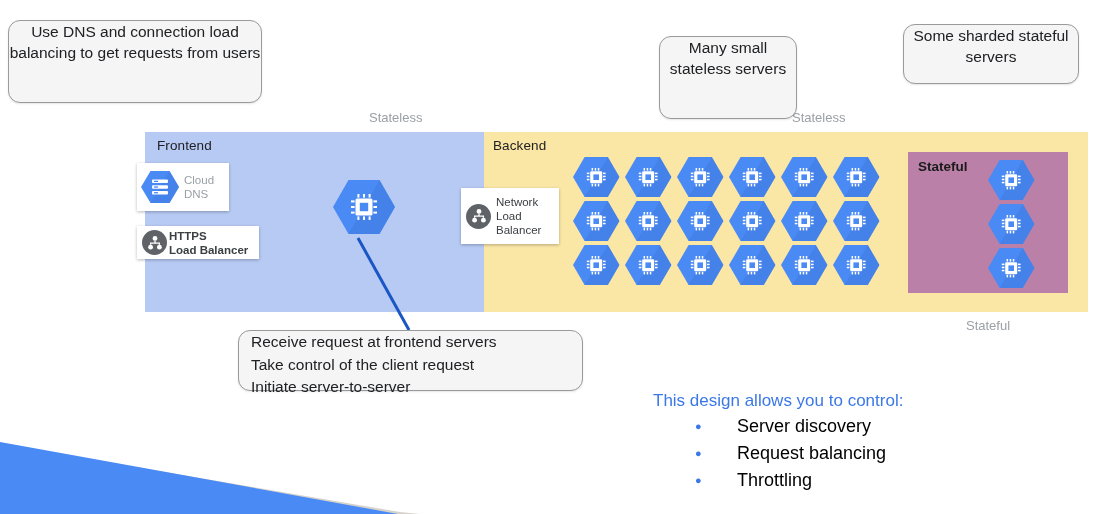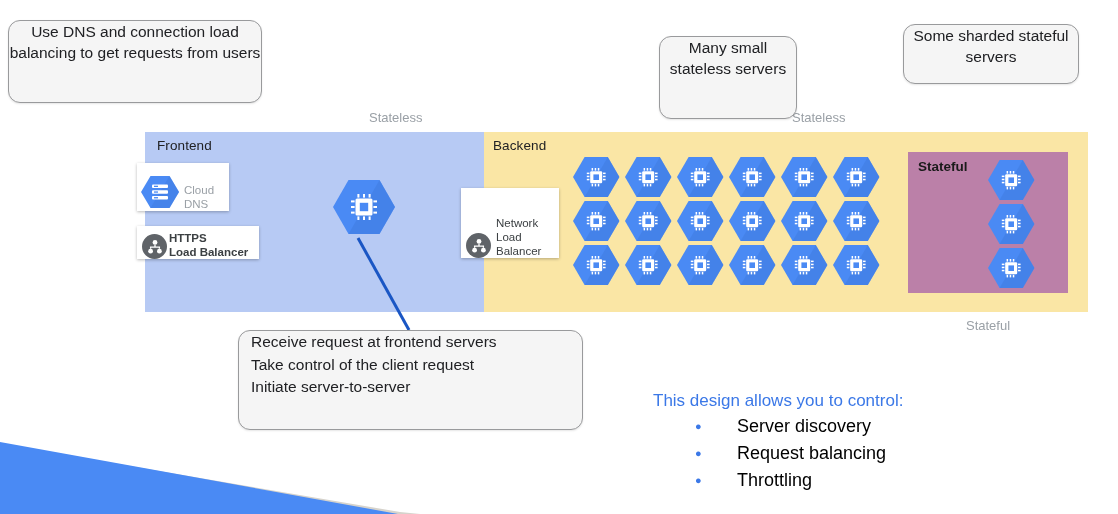--- a/index.html
+++ b/index.html
@@ -61,39 +61,39 @@
     display:flex;
     align-items:flex-start;
     justify-content:center;
     box-shadow:0 1px 2px rgba(0,0,0,0.10);
   }
   .callout span { display:block; }
   .co-dns      { left:8px;   top:20px;  width:254px; height:83px; text-align:center; }
   .co-many     { left:659px; top:20px;  width:138px; height:83px; text-align:center;margin-top:16px; }
   .co-sharded  { left:903px; top:24px;  width:176px; height:60px; text-align:center; }
   .co-receive  {
-    left:238px; top:330px; width:345px; height:100px;
+    left:238px; top:330px; width:345px; height:61px;
     text-align:left; justify-content:flex-start; padding-left:12px;
     line-height:22.5px;
   }
 
   
   .chip {
     position:absolute; background:#ffffff;
     box-shadow:0 1px 3px rgba(0,0,0,0.28);
-    display:flex; align-items:flex-end; box-sizing:border-box;
+    display:flex; align-items:center; box-sizing:border-box;
   }
   .chip .chip-label {
     font-size:11.5px; color:#3c4043; line-height:14px; white-space:pre-line;
   }
   .chip-dns  { left:137px; top:163px; width:92px; height:48px; padding-left:4px; }
   .chip-dns .chip-label { color:#9aa0a6; font-size:11.5px; margin-left:5px; }
   .chip-https{ left:137px; top:226px; width:122px; height:33px; padding-left:5px; }
   .chip-https .chip-label { margin-left:2px;font-weight:bold; }
-  .chip-nlb  { left:461px; top:188px; width:98px; height:70px; padding-left:5px; }
+  .chip-nlb  { left:461px; top:188px; width:98px; height:56px; padding-left:5px; }
   .chip-nlb .chip-label { margin-left:5px; }
 
   
   .ico { flex:0 0 auto; display:block; }
   .grey-circle {
     width:23px; height:23px; border-radius:50%;
     background:#5f6368; display:flex; align-items:center; justify-content:center;
   }
   .grey-circle.big { width:25px; height:25px; }
 

